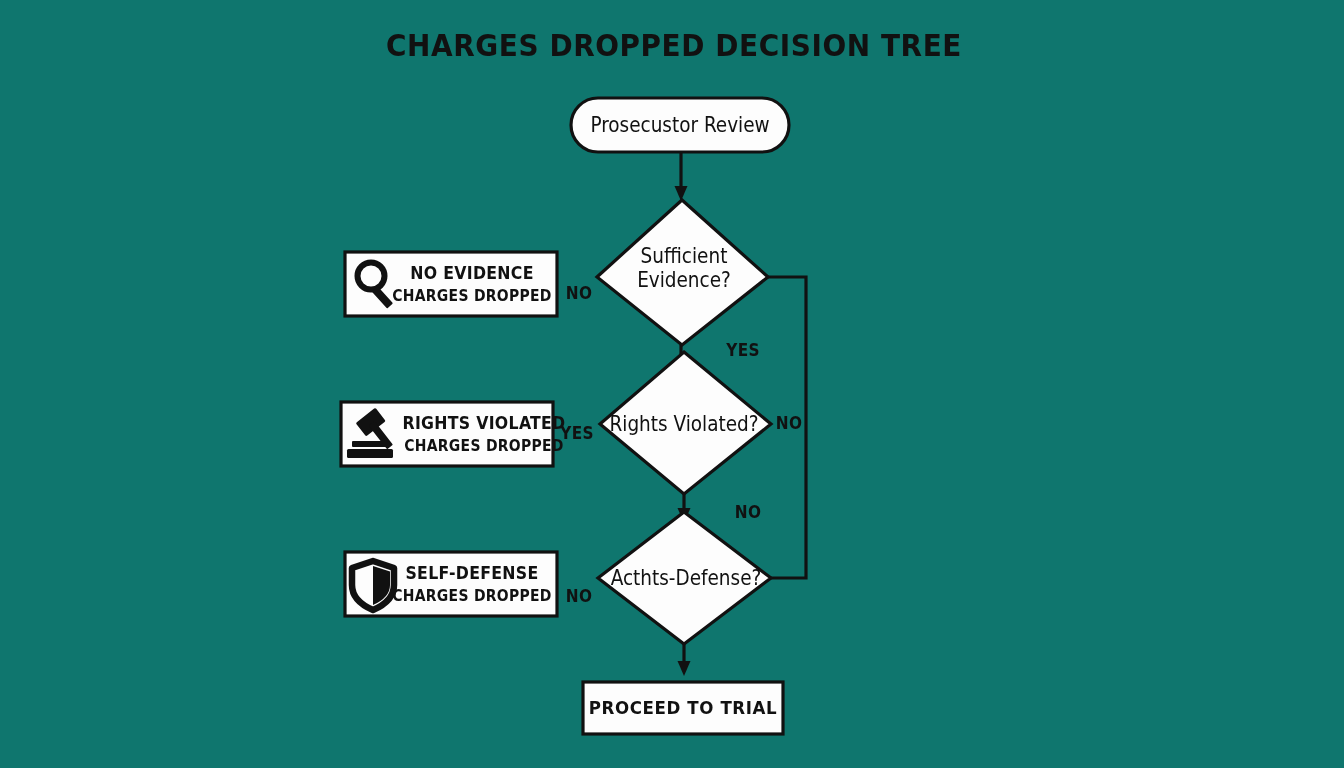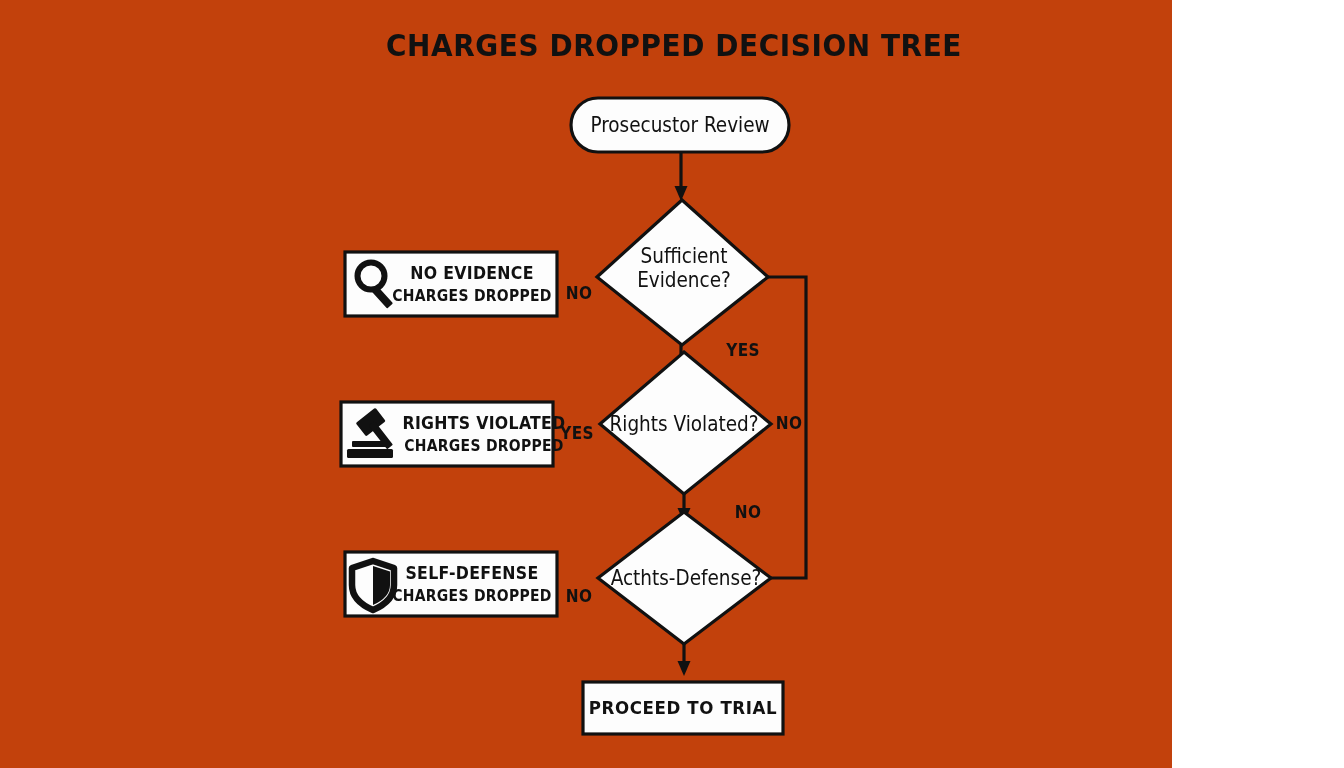--- a/index.html
+++ b/index.html
@@ -2,23 +2,23 @@
 <html><head>
 <meta charset="utf-8">
 <style>
   html, body {
     margin: 0;
     padding: 0;
     background: #ffffff;
   }
   #canvas {
     position: relative;
-    width: 1172px;
+    width: 1344px;
     height: 768px;
-    background: #c2410c;
+    background: #0f766e;
     overflow: hidden;
     font-family: "Liberation Sans", sans-serif;
   }
   #flow {
     position: absolute;
     inset: 0;
     width: 1344px;
     height: 768px;
   }
   .shape-stroke {

